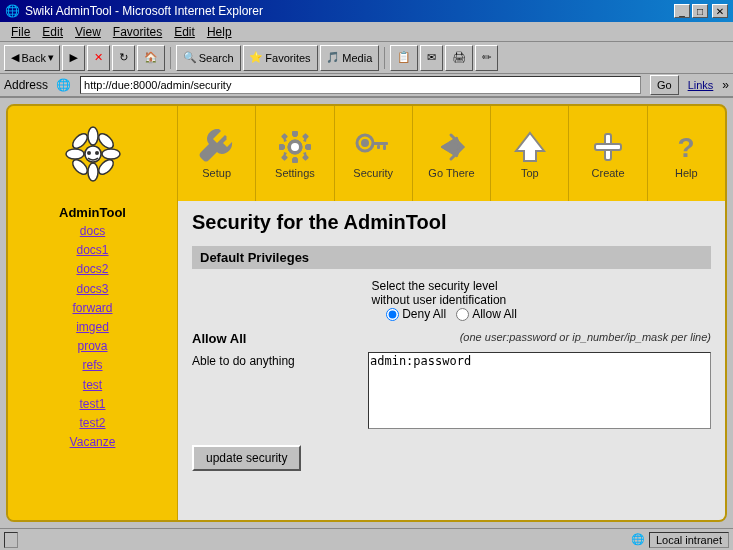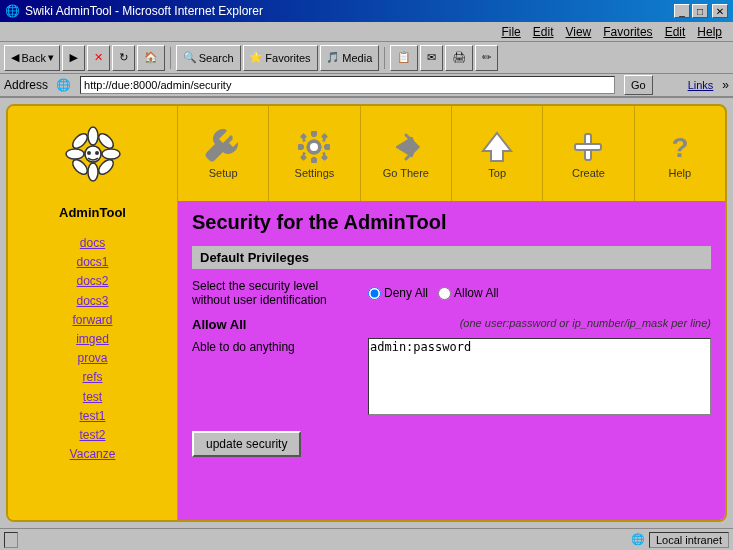--- a/index.html
+++ b/index.html
@@ -26,21 +26,20 @@
     }
 
     
     .menu-bar {
       background: #c0c0c0;
       display: flex;
       align-items: center;
       padding: 2px 5px;
       height: 20px;
       border-bottom: 1px solid #888;
-      justify-content: flex-end;
     }
     .menu-item {
       padding: 1px 6px;
       font-size: 12px;
       cursor: pointer;
       text-decoration: underline;
     }
 
     
     .toolbar {
@@ -92,28 +91,27 @@
       border-bottom-color: #555;
       padding: 0 6px;
       font-size: 11px;
       cursor: pointer;
     }
     .addr-links {
       font-size: 11px;
       color: #000080;
       cursor: pointer;
       text-decoration: underline;
-      margin-left: 26px;
     }
     .nav-icon-svg { width: 36px; height: 36px; }
     .sidebar-title {
       font-size: 13px;
       font-weight: bold;
       text-align: center;
-      margin-bottom: 14px;
+      margin-bottom: 2px;
     }
     .sidebar-link {
       color: #6d28d9;
       text-decoration: underline;
       cursor: pointer;
       text-align: center;
       font-size: 12px;
       line-height: 1.6;
       display: block;
     }
@@ -129,21 +127,21 @@
       background: #c0c0c0;
       padding: 4px 8px;
       font-weight: bold;
       font-size: 13px;
       margin-bottom: 10px;
     }
     .security-row {
       display: flex;
       align-items: center;
       margin-bottom: 10px;
-      gap: 16px;
+      flex-direction: column;
     }
     .security-label {
       font-size: 12px;
       width: 160px;
     }
     .radio-group {
       display: flex;
       align-items: center;
       gap: 10px;
       font-size: 12px;
@@ -301,21 +299,21 @@
 
     .sidebar-cell {
       width: 170px;
       background: #f5c400;
       border-right: 1px solid #c8a000;
       padding: 4px;
     }
 
     .content-cell {
       flex: 1;
-      background: #d946ef;
+      background: #e5e5e5;
       padding: 10px 14px;
       overflow-y: auto;
     }
   </style>
 </head>
 <body>
 
 <div class="full-container">
 
   <div class="title-bar">
@@ -441,20 +439,30 @@
               <rect x="15" y="29" width="6" height="5" rx="1" fill="#888"></rect>
               <rect x="2" y="15" width="5" height="6" rx="1" fill="#888"></rect>
               <rect x="29" y="15" width="5" height="6" rx="1" fill="#888"></rect>
               <rect x="5" y="5" width="5" height="5" rx="1" fill="#888" transform="rotate(45 7.5 7.5)"></rect>
               <rect x="26" y="5" width="5" height="5" rx="1" fill="#888" transform="rotate(-45 28.5 7.5)"></rect>
               <rect x="5" y="26" width="5" height="5" rx="1" fill="#888" transform="rotate(-45 7.5 28.5)"></rect>
               <rect x="26" y="26" width="5" height="5" rx="1" fill="#888" transform="rotate(45 28.5 28.5)"></rect>
               <circle cx="18" cy="18" r="5" fill="white" stroke="#888" stroke-width="2"></circle>
             </svg>
             <span class="nav-cell-label">Settings</span>
+          </div>
+          <div class="nav-cell">
+            <svg class="nav-icon-svg" viewBox="0 0 36 36">
+              <circle cx="10" cy="14" r="8" fill="none" stroke="#888" stroke-width="3"></circle>
+              <circle cx="10" cy="14" r="4" fill="#888"></circle>
+              <rect x="17" y="13" width="16" height="3" rx="1" fill="#888"></rect>
+              <rect x="28" y="16" width="3" height="5" rx="1" fill="#888"></rect>
+              <rect x="22" y="16" width="3" height="4" rx="1" fill="#888"></rect>
+            </svg>
+            <span class="nav-cell-label">Security</span>
           </div>
           <div class="nav-cell">
             <svg class="nav-icon-svg" viewBox="0 0 36 36">
               <path d="M8 18 L24 8 L28 18 L24 28 Z" fill="#888" stroke="#888" stroke-width="1"></path>
               <path d="M8 18 Q16 10 28 18 Q16 26 8 18 Z" fill="#888"></path>
               <path d="M18 6 L30 18 L18 30" fill="none" stroke="#888" stroke-width="3" stroke-linecap="round"></path>
             </svg>
             <span class="nav-cell-label">Go There</span>
           </div>
           <div class="nav-cell">

